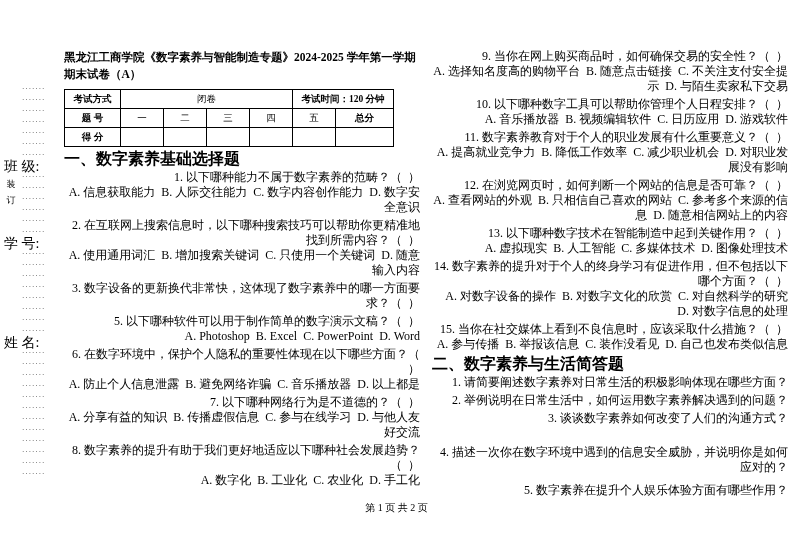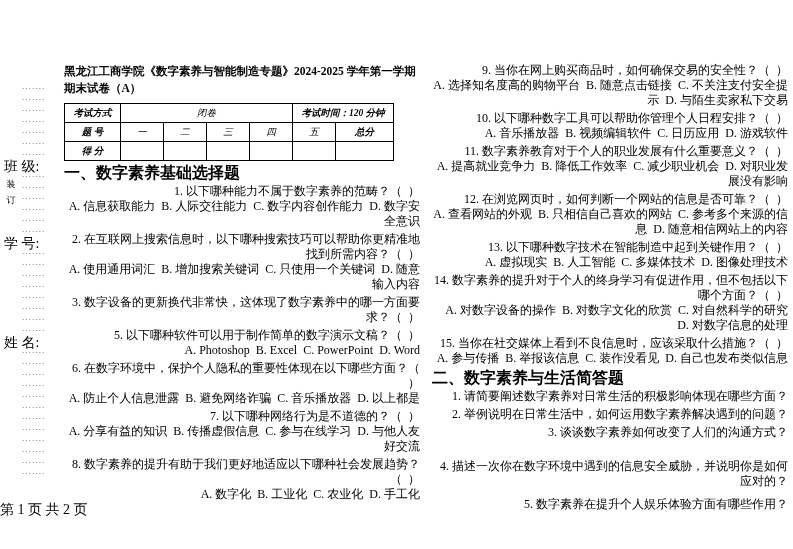--- a/index.html
+++ b/index.html
@@ -13,38 +13,38 @@
   .binding-margin { position:absolute; left:0; top:0; width:62px; height:100%; }
   .binding-vertical {
     position:absolute; left:4px; top:172px;
     writing-mode:vertical-rl; text-orientation:upright;
     font-size:9px; letter-spacing:3px; white-space:pre;
   }
   .fill-col { position:absolute; left:22px; top:84px; width:36px; }
   .dot-row { font-size:7px; line-height:11px; letter-spacing:1px; white-space:nowrap; overflow:hidden; color:#000; }
   .fill-label { font-size:14px; line-height:11px; white-space:nowrap; margin-left:-18px;font-family:Liberation Serif, serif; }
   
-  .content { position:absolute; left:64px; top:63px; width:724px; }
+  .content { position:absolute; left:64px; top:49px; width:724px; }
   .columns { display:flex; gap:12px; }
   .col { width:356px; }
   .exam-title { font-weight:bold; font-size:11.5px; line-height:17px; margin-bottom:6px; }
   
-  .info-table { border-collapse:collapse; margin:2px 0 0 0; table-layout:fixed;font-style:italic; }
+  .info-table { border-collapse:collapse; margin:2px 0 0 0; table-layout:fixed; }
   .info-table td {
     border:1px solid #000; height:19px; text-align:center; vertical-align:middle;
     font-size:9.5px; padding:0 2px; overflow:hidden; white-space:nowrap;
   }
   .info-table td.lbl { font-weight:bold; }
   .section-heading { font-weight:bold; font-size:16px; line-height:15px; margin:4px 0 4px 0; }
   .q { margin-bottom:3px; }
   .q-text, .q-opts, .sa { font-size:12px; line-height:15px; white-space:pre-wrap; word-break:break-all;text-align:right; }
   .sa { margin-bottom:3px; }
   .sa-gap { margin-top:19px; }
   .sa-5 { margin-top:8px; }
-  .footer { position:absolute; left:0; top:501px; width:100%; font-size:14px; }
+  .footer { position:absolute; left:0; top:501px; width:100%; text-align:center; font-size:10px; }
 </style>
 </head>
 <body>
 
 <div class="page">
 
   <div class="binding-margin">
     <div class="binding-vertical">装 订</div>
     <div class="fill-col" id="margin-fill">
         <div class="dot-row">·······</div>

